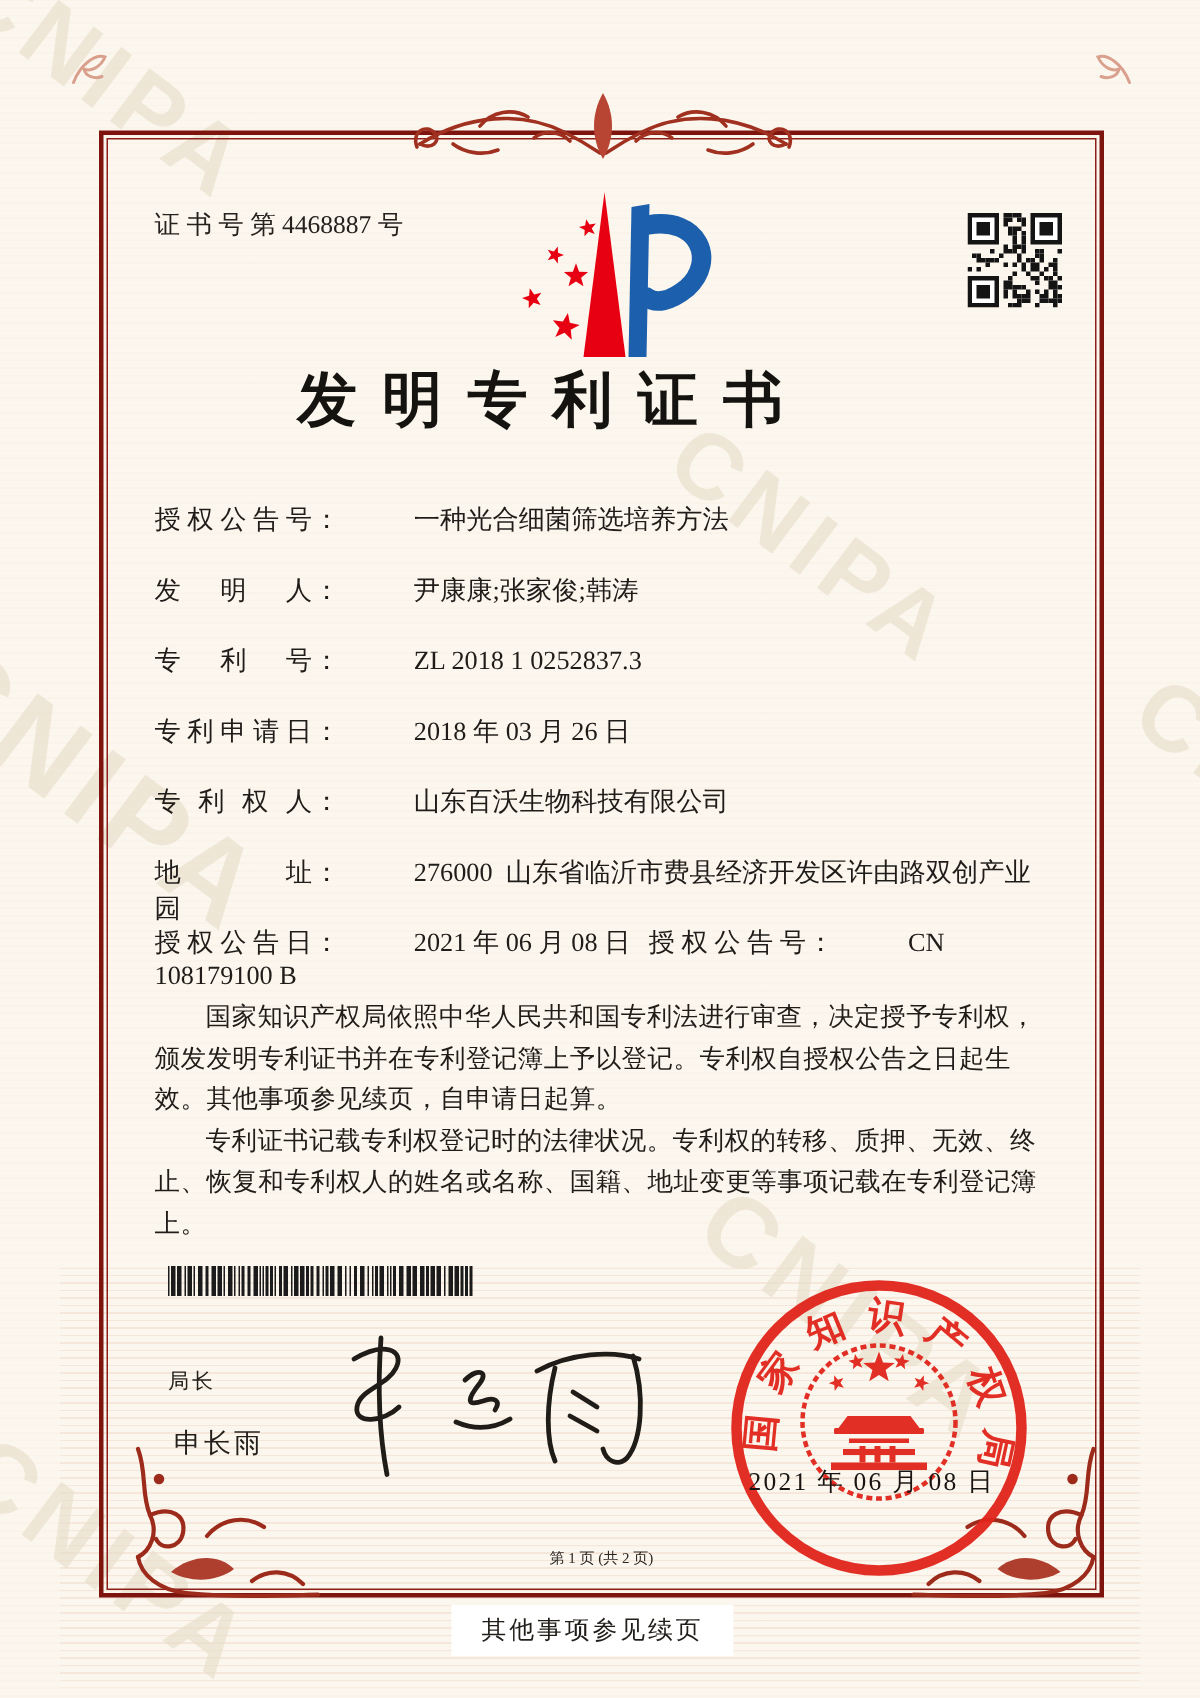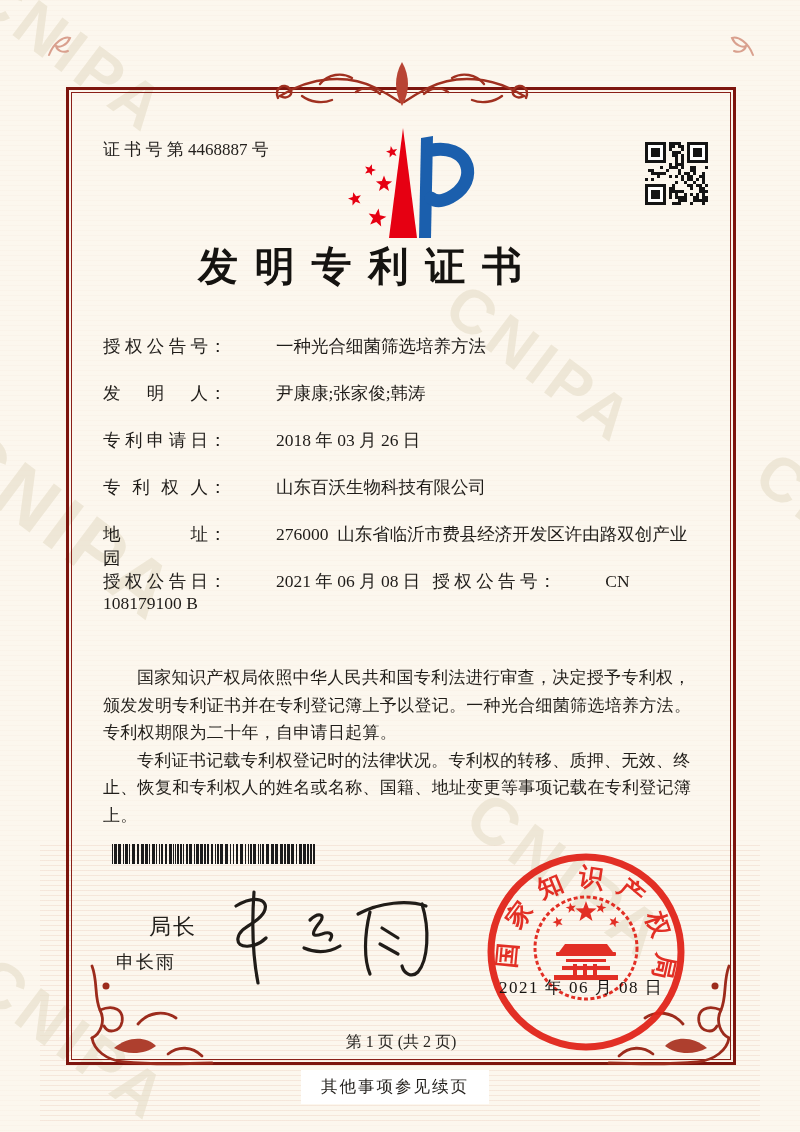--- a/index.html
+++ b/index.html
@@ -36,30 +36,30 @@
   .colon{display:inline-block;margin:0 2px 0 1px;}
   .val{white-space:pre-wrap;margin-left:43px;}
   .pair1{display:inline-block;width:325px;}
   .paras{left:103px;top:664px;width:598px;font-size:17px;line-height:27.5px;color:#201d19;
          letter-spacing:.3px;z-index:5;}
   .paras p{margin:0;text-indent:2em;}
 
   .barcode{left:112px;top:844px;width:206px;height:20px;z-index:5;}
 
   .sig-title{left:112px;top:912px;font-family:"Liberation Sans","DejaVu Sans",sans-serif;
-             font-size:22px;font-weight:500;color:#23201c;letter-spacing:2px;margin-left:37px;}
+             font-size:14px;font-weight:500;color:#23201c;letter-spacing:2px;}
   .sig-name{left:116px;top:950px;font-family:"Liberation Sans","DejaVu Sans",sans-serif;
             font-size:18px;font-weight:500;color:#23201c;letter-spacing:2px;}
   .sig-svg{left:212px;top:886px;z-index:7;}
 
   .seal{left:479px;top:848px;z-index:6;opacity:.95;}
   .seal-date{left:499px;top:976px;width:200px;font-size:17px;color:#171411;
              letter-spacing:1.5px;z-index:7;white-space:pre-wrap;}
 
-  .page-note{left:66px;top:1032px;width:670px;text-align:center;font-size:16px;color:#2a2723;}
+  .page-note{left:66px;top:1032px;width:670px;text-align:center;font-size:10px;color:#2a2723;}
   .cont-box{left:301px;top:1070px;width:188px;height:34px;background:#ffffff;z-index:8;
             display:flex;align-items:center;justify-content:center;font-size:16.5px;color:#211e1a;
             letter-spacing:2px;}
 </style>
 </head>
 <body>
 
 <div class="page">
 
   <div class="tex full"></div>
@@ -264,20 +264,24 @@
   <div class="abs fields">
     <div class="frow">
       <span class="lbl">授权公告号</span><span class="colon">：</span>
       <span class="val">一种光合细菌筛选培养方法</span>
     </div>
     <div class="frow">
       <span class="lbl">发明人</span><span class="colon">：</span>
       <span class="val">尹康康;张家俊;韩涛</span>
     </div>
     <div class="frow">
+      <span class="lbl">专利号</span><span class="colon">：</span>
+      <span class="val">ZL 2018 1 0252837.3</span>
+    </div>
+    <div class="frow">
       <span class="lbl">专利申请日</span><span class="colon">：</span>
       <span class="val">2018 年 03 月 26 日</span>
     </div>
     <div class="frow">
       <span class="lbl">专利权人</span><span class="colon">：</span>
       <span class="val">山东百沃生物科技有限公司</span>
     </div>
     <div class="frow">
       <span class="lbl">地址</span><span class="colon">：</span>
       <span class="val">276000  山东省临沂市费县经济开发区许由路双创产业园</span>
@@ -288,21 +292,21 @@
         <span class="val">2021 年 06 月 08 日</span>
       </span>
       <span>
         <span class="lbl">授权公告号</span><span class="colon">：</span>
         <span class="val">CN 108179100 B</span>
       </span>
     </div>
   </div>
 
   <div class="abs paras">
-    <p>国家知识产权局依照中华人民共和国专利法进行审查，决定授予专利权，颁发发明专利证书并在专利登记簿上予以登记。一种光合细菌筛选培养方法。专利权期限为二十年，自申请日起算。</p>
+    <p>国家知识产权局依照中华人民共和国专利法进行审查，决定授予专利权，颁发发明专利证书并在专利登记簿上予以登记。专利权自授权公告之日起生效。其他事项参见续页，自申请日起算。</p>
     <p>专利证书记载专利权登记时的法律状况。专利权的转移、质押、无效、终止、恢复和专利权人的姓名或名称、国籍、地址变更等事项记载在专利登记簿上。</p>
   </div>
 
   <div class="abs barcode" id="barcode"><svg xmlns="http://www.w3.org/2000/svg" width="206" height="20">
         <rect x="0" y="0" width="1" height="20" fill="#1b1b1b"></rect>
         <rect x="2" y="0" width="3" height="20" fill="#1b1b1b"></rect>
         <rect x="6" y="0" width="3" height="20" fill="#1b1b1b"></rect>
         <rect x="11" y="0" width="1" height="20" fill="#1b1b1b"></rect>
         <rect x="13" y="0" width="3" height="20" fill="#1b1b1b"></rect>
         <rect x="17" y="0" width="1" height="20" fill="#1b1b1b"></rect>

